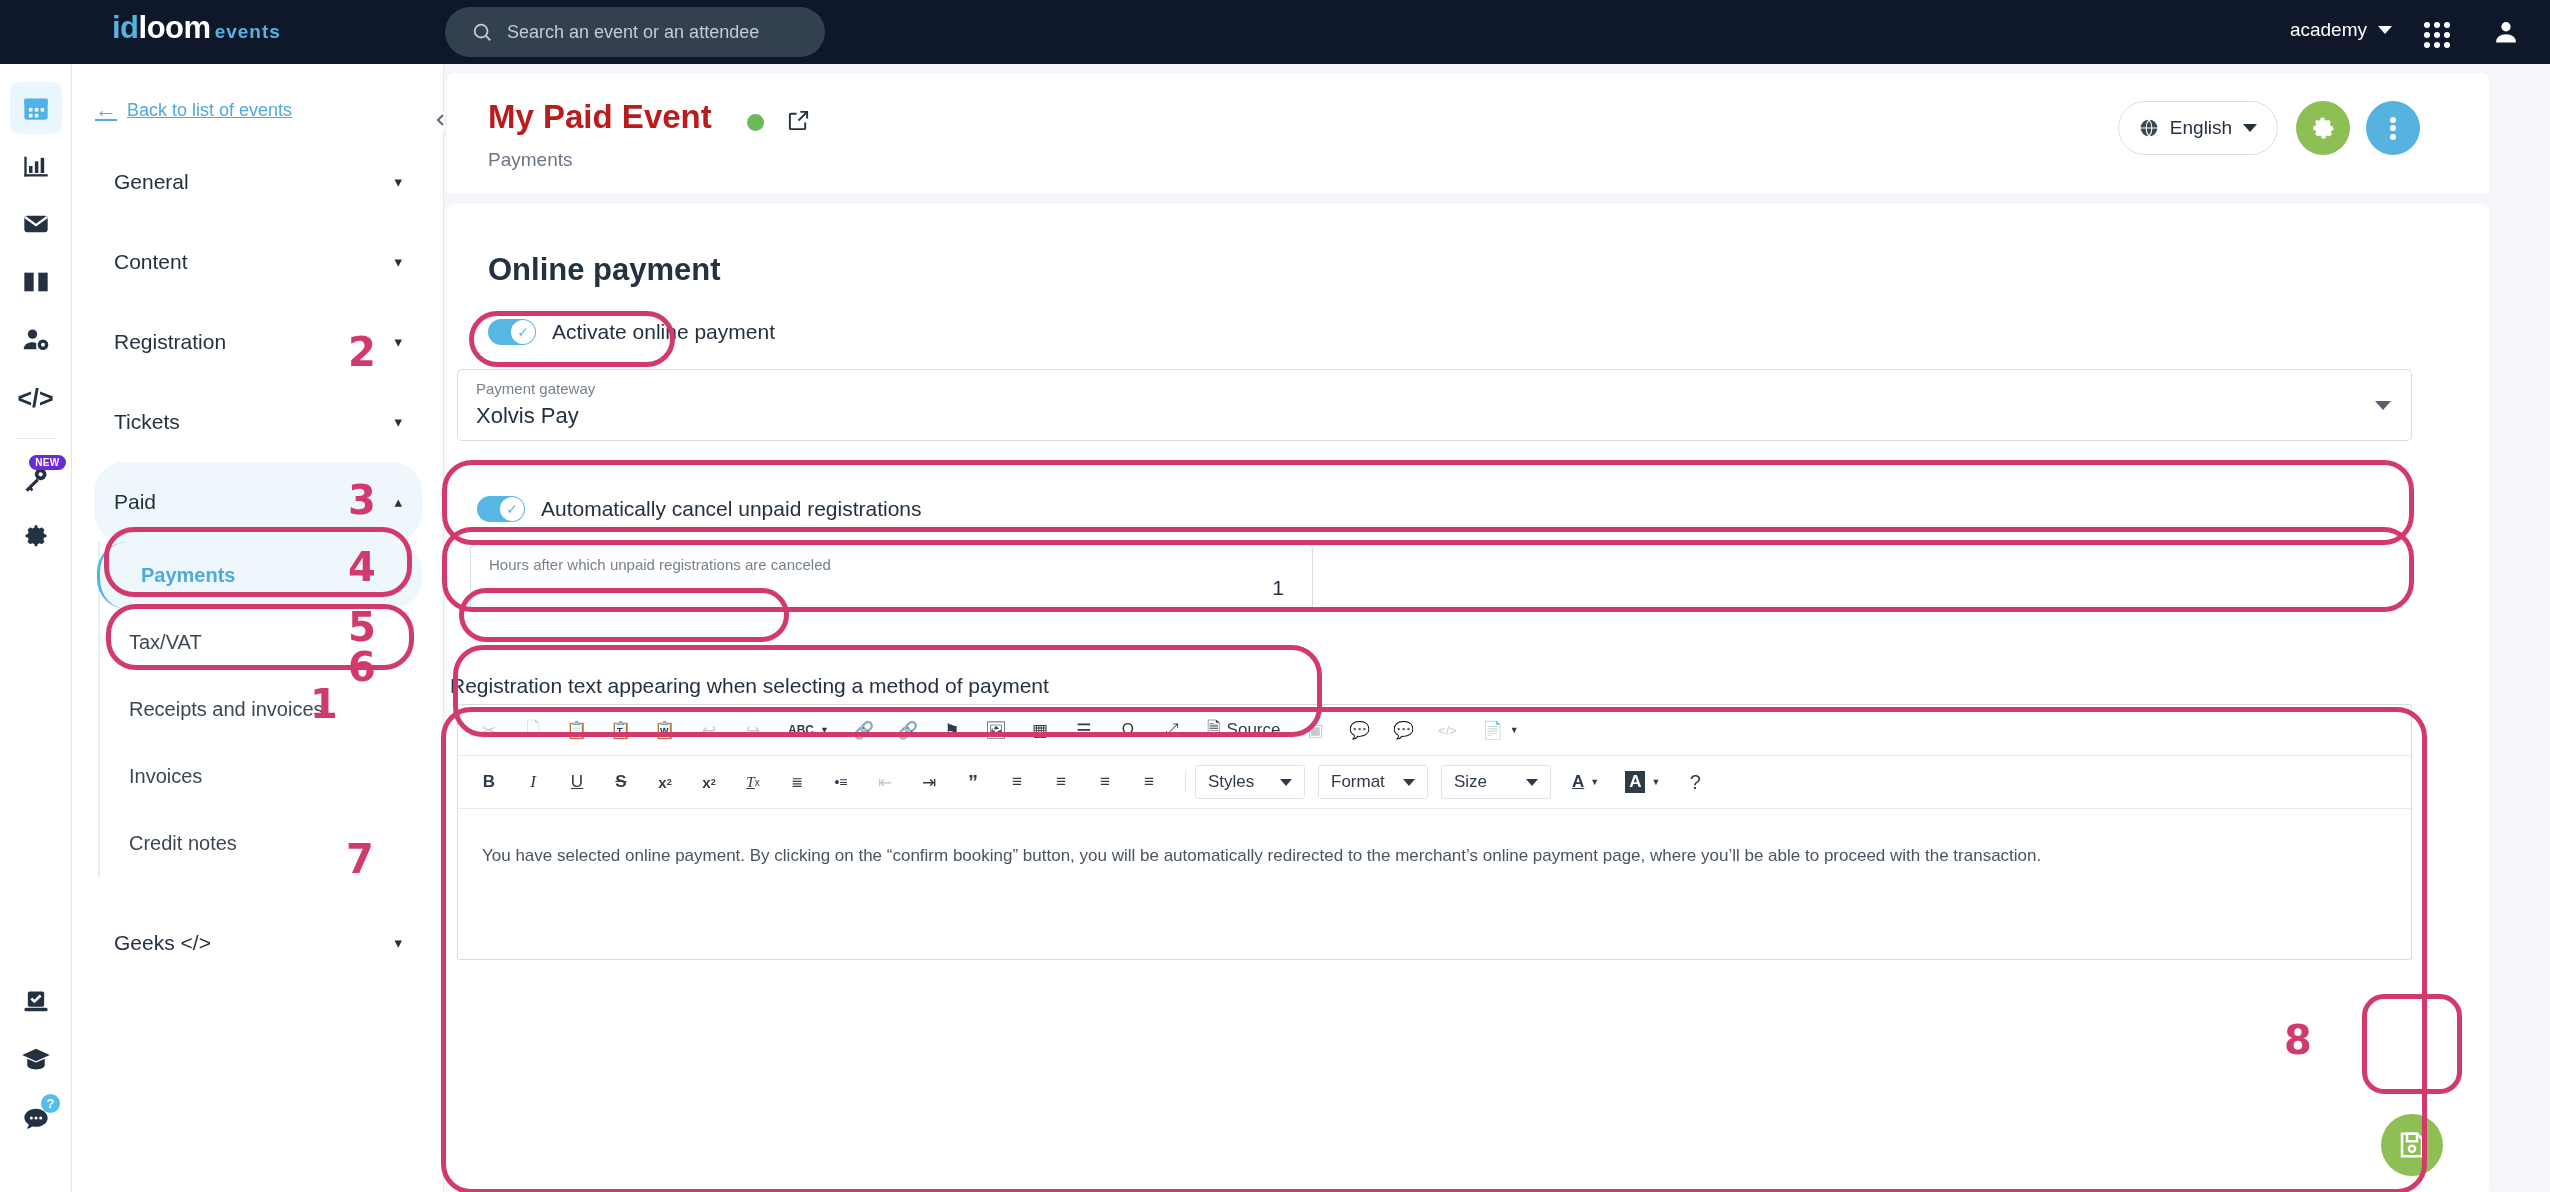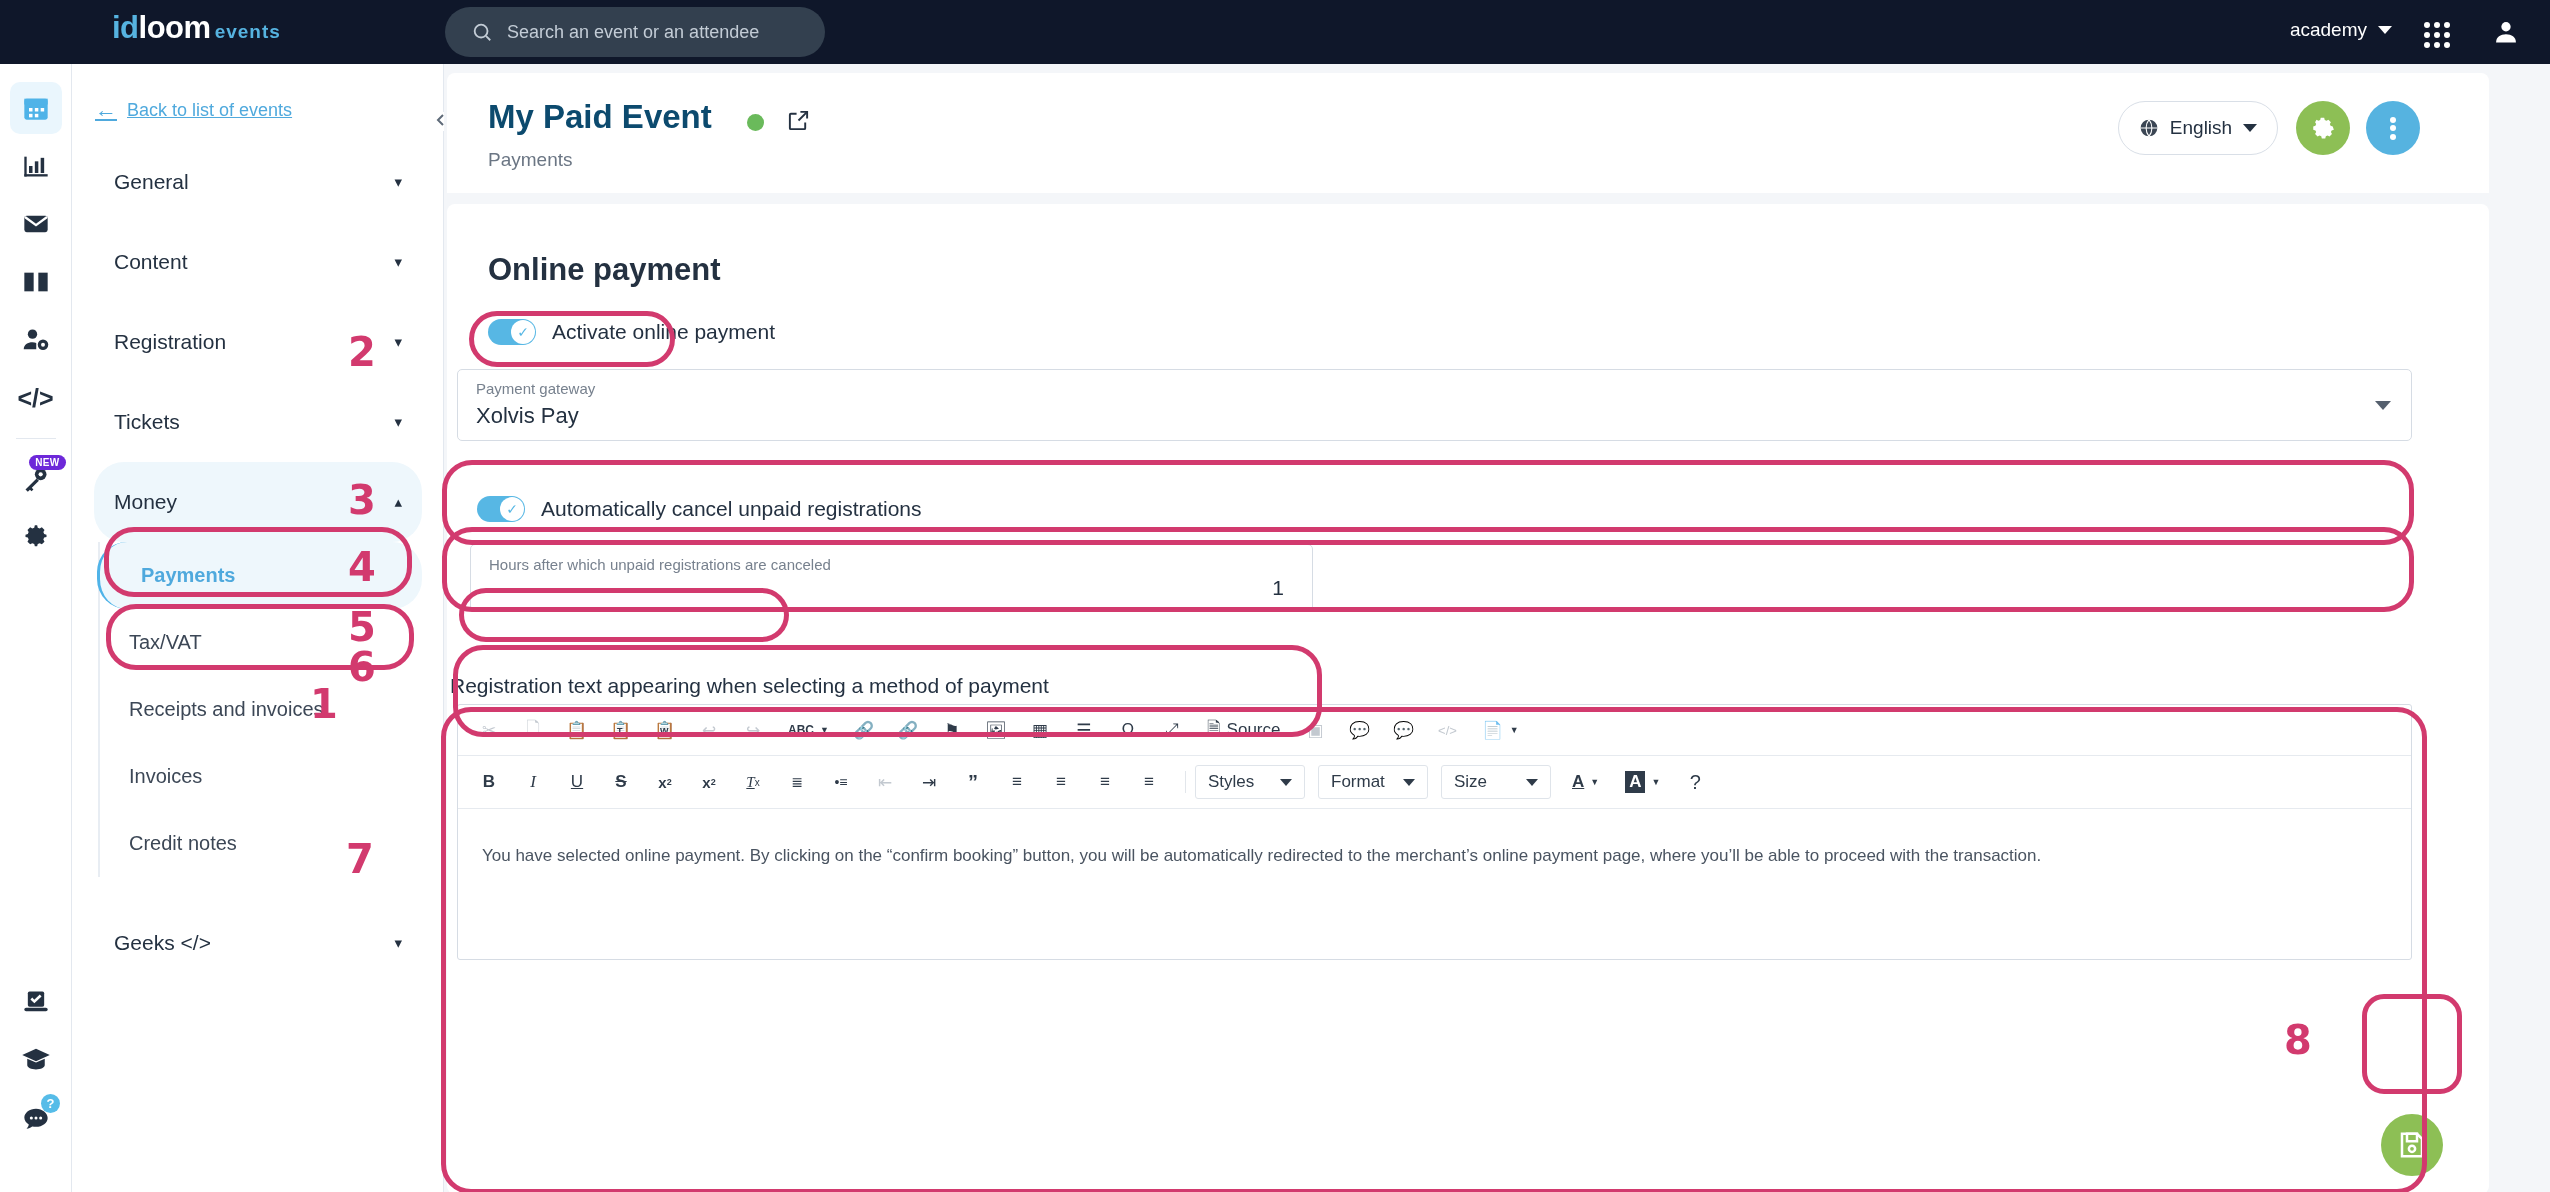--- a/index.html
+++ b/index.html
@@ -87,21 +87,21 @@
     font-size: 20px; color: #3c4756; margin-right: 22px; border-radius: 30px;
   }
   .sub-row.active { background: #eef7fc; color: #4fa9dd; font-weight: bold; border-left: 3px solid #4fb3e8; margin-left: -3px; padding-left: 41px; }
 
   
   .main { position: absolute; top: 64px; left: 444px; width: 2106px; height: 1128px; background: #f4f6f9; }
   .page-head {
     position: absolute; top: 9px; left: 3px; width: 2042px; height: 120px;
     background: #ffffff; border-radius: 8px 8px 0 0;
   }
-  .ptitle { position: absolute; left: 41px; top: 25px; font-size: 33px; font-weight: bold; color: #0c4a6e; }
+  .ptitle { position: absolute; left: 41px; top: 25px; font-size: 33px; font-weight: bold; color: #b91c1c; }
   .dot-green { position: absolute; left: 300px; top: 41px; width: 17px; height: 17px; border-radius: 50%; background: #6aba5b; }
   .ext-icon { position: absolute; left: 340px; top: 36px; }
   .psub { position: absolute; left: 41px; top: 76px; font-size: 19px; color: #6b7684; }
 
   .lang-btn {
     position: absolute; right: 211px; top: 28px; width: 160px; height: 54px;
     border: 1px solid #d9dfe7; border-radius: 27px; background: #fff;
     display: flex; align-items: center; justify-content: center; gap: 11px;
     font-size: 19px; color: #243141;
   }
@@ -329,21 +329,21 @@
     </div>
     <div class="nav-row">
       <span>Registration</span>
       <span class="chev">▾</span>
     </div>
     <div class="nav-row">
       <span>Tickets</span>
       <span class="chev">▾</span>
     </div>
     <div class="nav-row open">
-      <span>Money</span>
+      <span>Paid</span>
       <span class="chev">▴</span>
     </div>
 
     <div class="subnav">
       <div class="sub-row active">
         <span>Payments</span>
       </div>
       <div class="sub-row">
         <span>Tax/VAT</span>
       </div>

